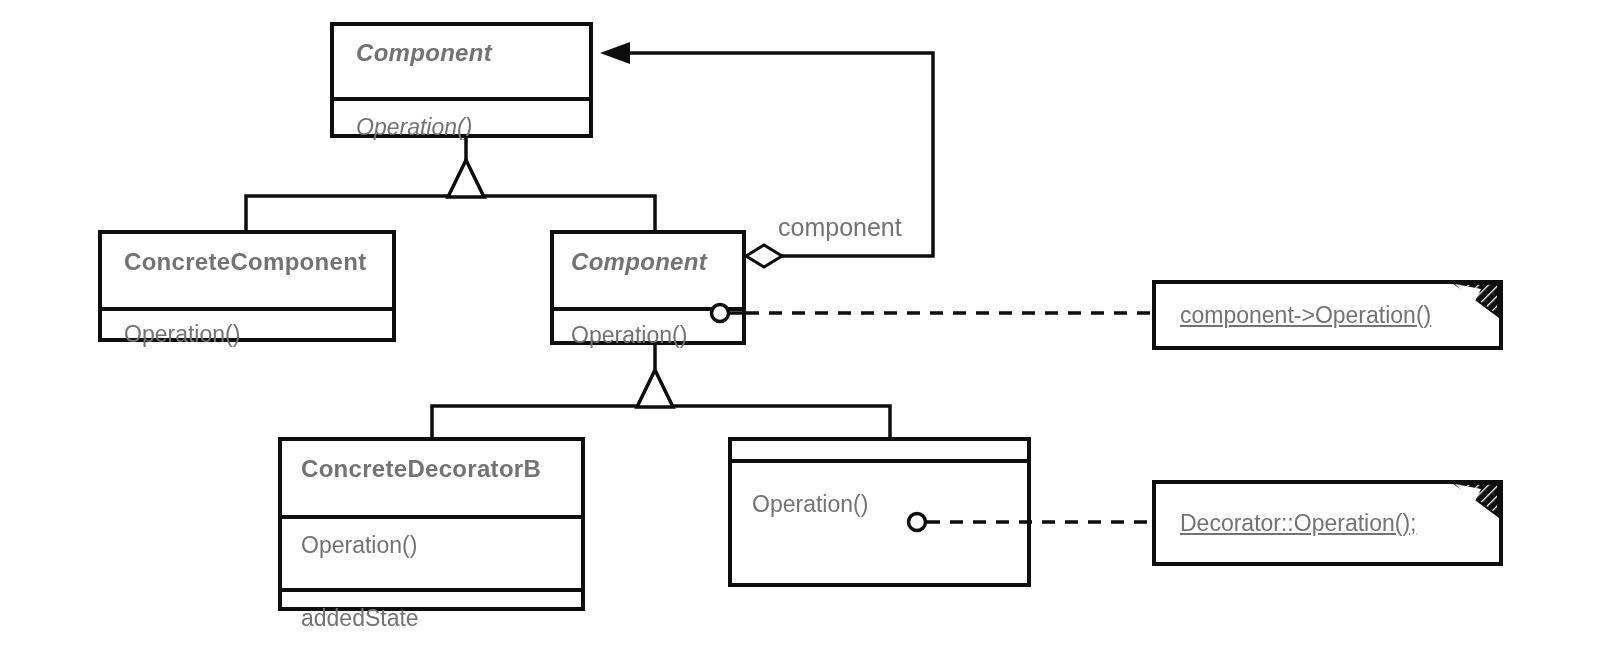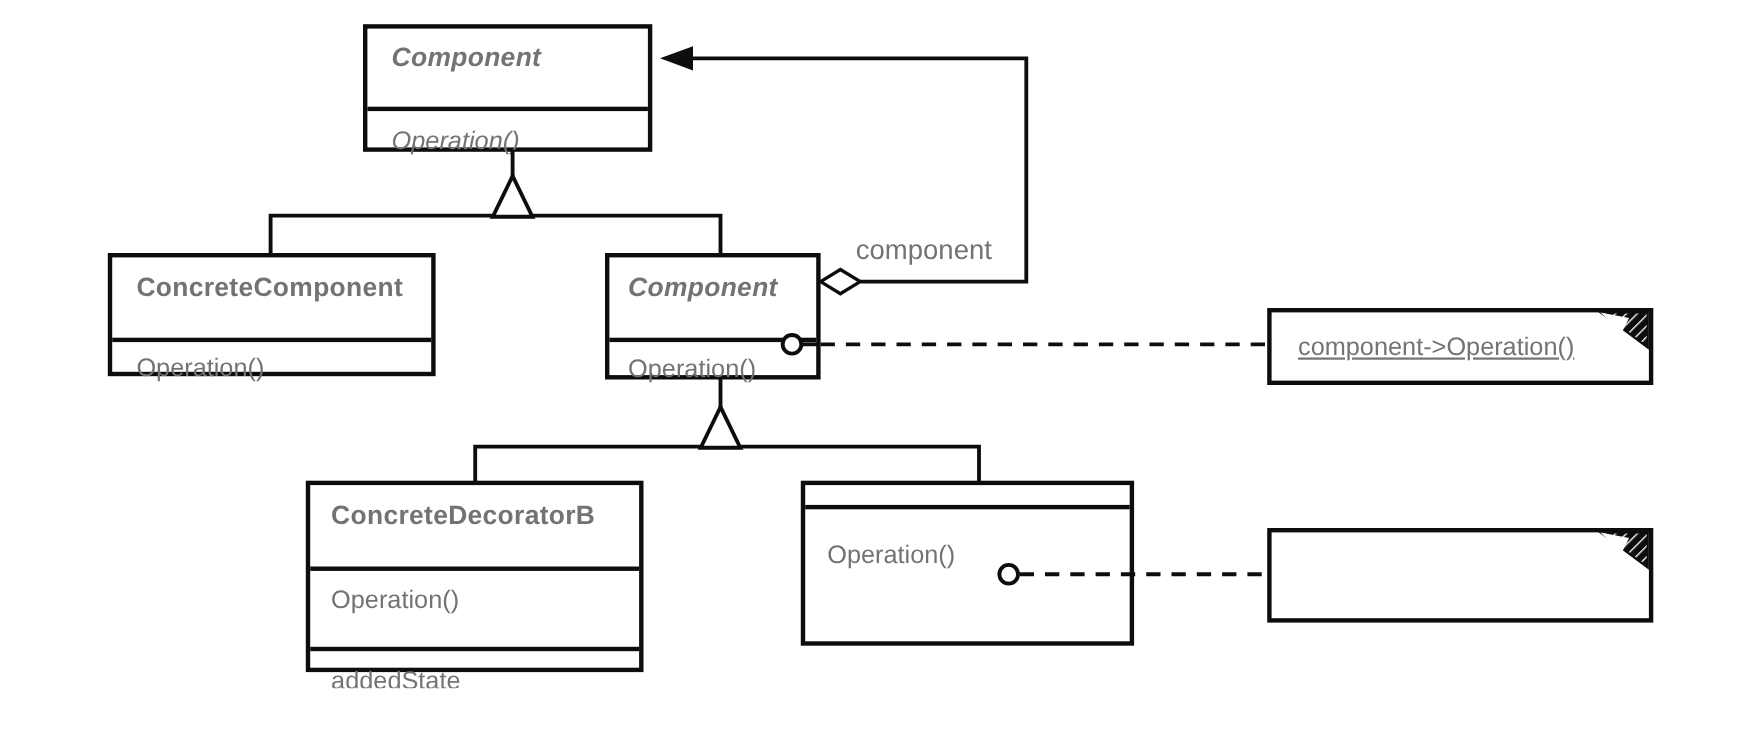--- a/index.html
+++ b/index.html
@@ -161,16 +161,17 @@
       <defs>
         <pattern id="hatchB" width="7" height="7" patternTransform="rotate(45)" patternUnits="userSpaceOnUse">
           <rect width="7" height="7" fill="#0d0d0d"></rect>
           <line x1="0" y1="0" x2="0" y2="7" stroke="#ffffff" stroke-width="2.5"></line>
         </pattern>
       </defs>
       <polygon points="4,2 47,2 47,34" fill="url(#hatchB)" stroke="#0d0d0d" stroke-width="2"></polygon>
       <polygon points="4,2 23,21 30,7" fill="#ffffff"></polygon>
     </svg>
     <div class="note-text">
+      <span class="note-line">Decorator::Operation();</span>
     </div>
   </div>
 
 </div>
 
 </body></html>

